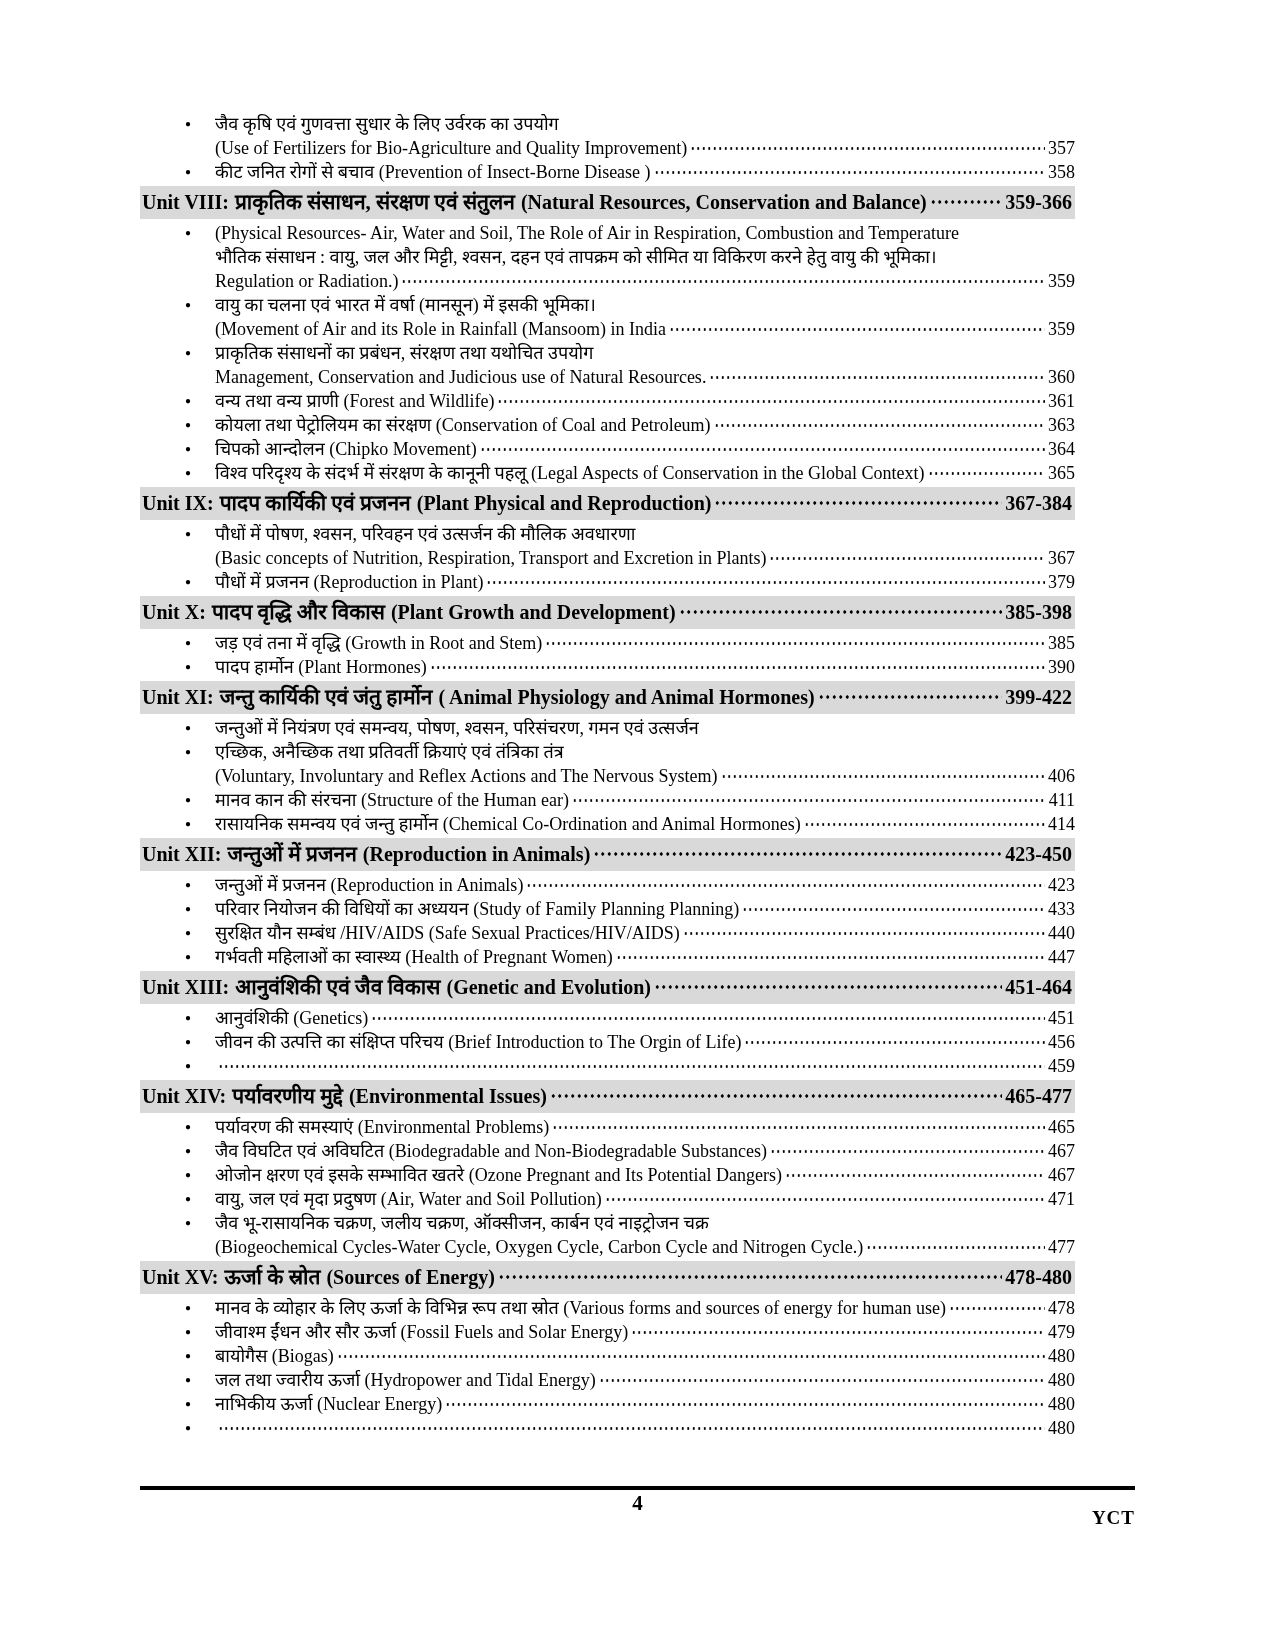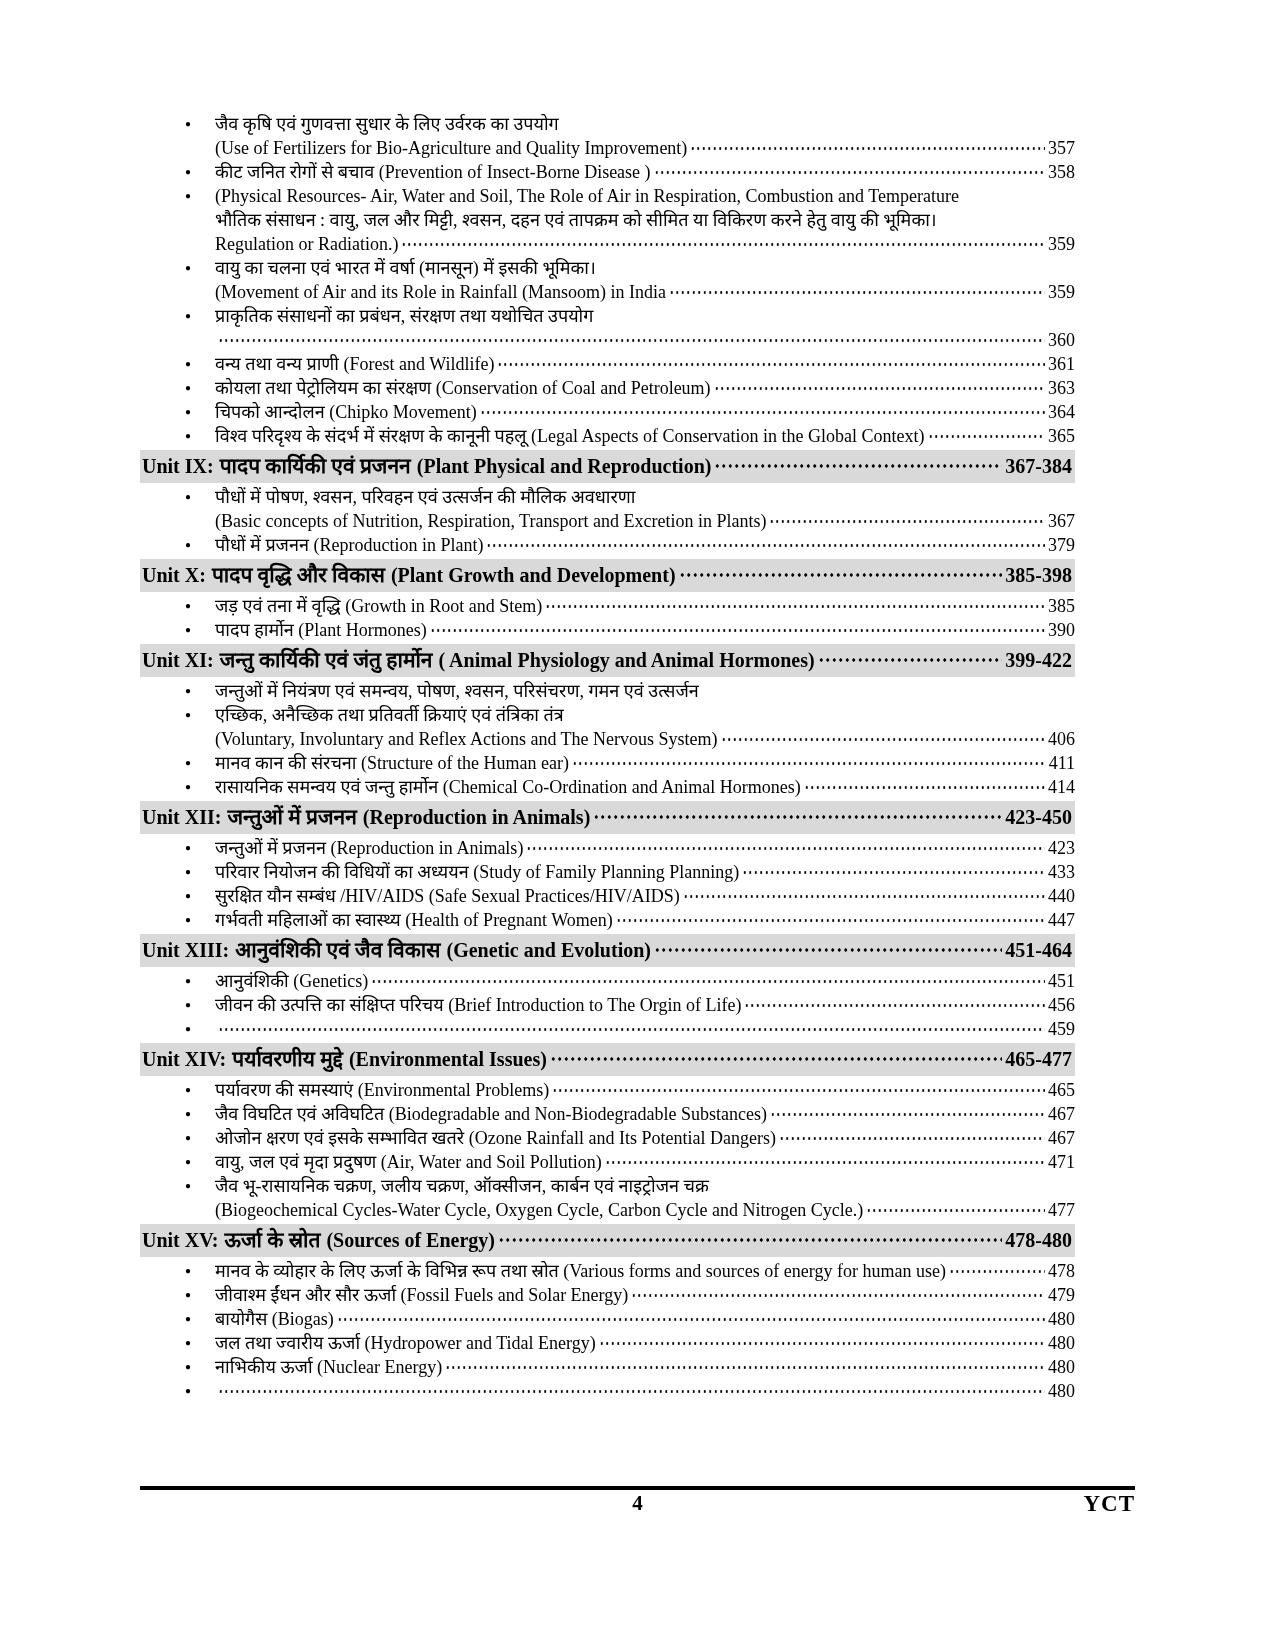--- a/index.html
+++ b/index.html
@@ -33,21 +33,21 @@
   .unit-row .hi  { white-space:nowrap; margin-right:6px; font-size:21px; }
   .unit-row .en  { white-space:nowrap; }
   .unit-row .dots-b {
     background-image:radial-gradient(circle, #000 1.5px, transparent 1.8px);
     background-size:6.5px 6px; background-position:left bottom 4px;
   }
 
   
   .footer { position:absolute; left:140px; top:1486px; width:995px; height:34px; border-top:4px solid #000; }
   .footer .num { position:absolute; left:0; right:0; top:1px; text-align:center; font-weight:bold; font-size:21px; }
-  .footer .brand { position:absolute; right:0; top:1px; font-weight:bold; font-size:23px; letter-spacing:1px;text-align:right; }
+  .footer .brand { position:absolute; right:0; top:17px; font-weight:bold; font-size:19px; letter-spacing:1px;text-align:right; }
 </style>
 </head>
 <body>
 
 <div class="page">
   <div class="content">
       <div class="item">
         <span class="bullet">●</span>
         <div class="l1">जैव कृषि एवं गुणवत्ता सुधार के लिए उर्वरक का उपयोग</div>
         <div class="row">
@@ -57,20 +57,27 @@
         </div>
       </div>
       <div class="item">
         <span class="bullet">●</span>
         <div class="row">
           <span class="txt">कीट जनित रोगों से बचाव (Prevention of Insect-Borne Disease )</span>
           <span class="dots"></span>
           <span class="pg">358</span>
         </div>
       </div>
+      <div class="unit-row">
+        <span class="lbl">Unit VIII:</span>
+        <span class="hi">प्राकृतिक संसाधन, संरक्षण एवं संतुलन</span>
+        <span class="en">(Natural Resources, Conservation and Balance)</span>
+        <span class="dots dots-b"></span>
+        <span class="pg">359-366</span>
+      </div>
       <div class="item">
         <span class="bullet">●</span>
         <div class="l1">(Physical Resources- Air, Water and  Soil, The Role of Air in Respiration, Combustion and Temperature</div>
         <div class="l1">भौतिक संसाधन : वायु, जल और मिट्टी, श्वसन, दहन एवं तापक्रम को सीमित या विकिरण करने हेतु वायु की भूमिका।</div>
         <div class="row">
           <span class="txt">Regulation or Radiation.)</span>
           <span class="dots"></span>
           <span class="pg">359</span>
         </div>
       </div>
@@ -80,20 +87,21 @@
         <div class="row">
           <span class="txt">(Movement of Air and its Role in Rainfall (Mansoom) in India</span>
           <span class="dots"></span>
           <span class="pg">359</span>
         </div>
       </div>
       <div class="item">
         <span class="bullet">●</span>
         <div class="l1">प्राकृतिक संसाधनों का प्रबंधन, संरक्षण तथा यथोचित उपयोग</div>
         <div class="row">
+          <span class="txt">Management, Conservation and Judicious use of Natural Resources. </span>
           <span class="dots"></span>
           <span class="pg">360</span>
         </div>
       </div>
       <div class="item">
         <span class="bullet">●</span>
         <div class="row">
           <span class="txt">वन्य तथा वन्य प्राणी (Forest and Wildlife) </span>
           <span class="dots"></span>
           <span class="pg">361</span>
@@ -294,21 +302,21 @@
         <span class="bullet">●</span>
         <div class="row">
           <span class="txt">जैव विघटित एवं अविघटित (Biodegradable and Non-Biodegradable Substances) </span>
           <span class="dots"></span>
           <span class="pg">467</span>
         </div>
       </div>
       <div class="item">
         <span class="bullet">●</span>
         <div class="row">
-          <span class="txt">ओजोन क्षरण एवं इसके सम्भावित खतरे (Ozone Rainfall and Its Potential Dangers)</span>
+          <span class="txt">ओजोन क्षरण एवं इसके सम्भावित खतरे (Ozone Pregnant and Its Potential Dangers)</span>
           <span class="dots"></span>
           <span class="pg">467</span>
         </div>
       </div>
       <div class="item">
         <span class="bullet">●</span>
         <div class="row">
           <span class="txt">वायु, जल एवं मृदा प्रदुषण (Air, Water and Soil Pollution)</span>
           <span class="dots"></span>
           <span class="pg">471</span>

